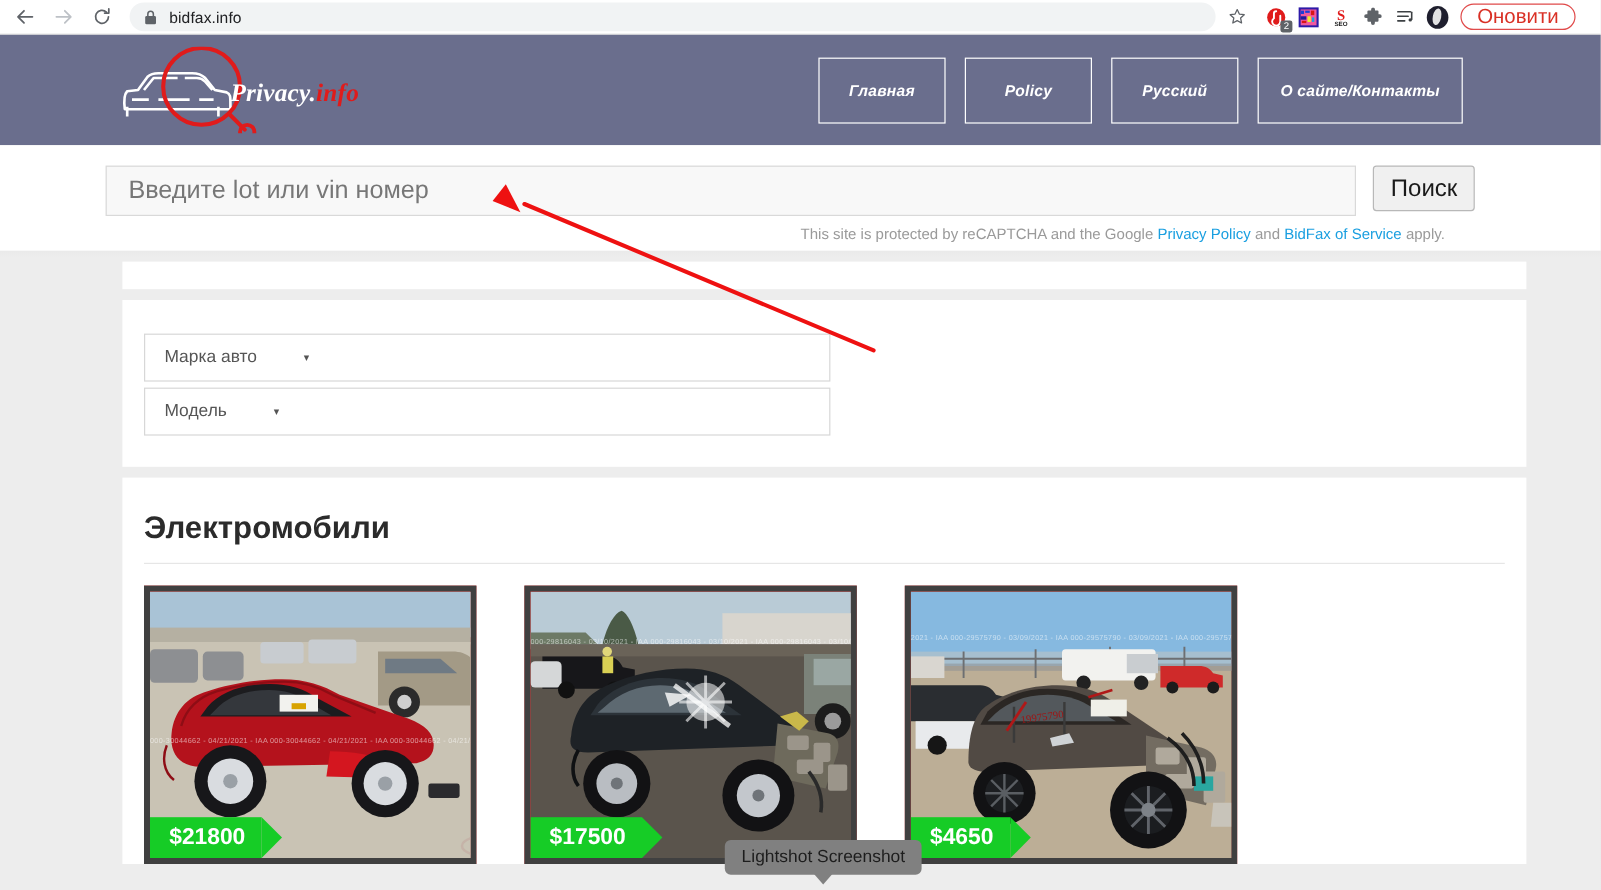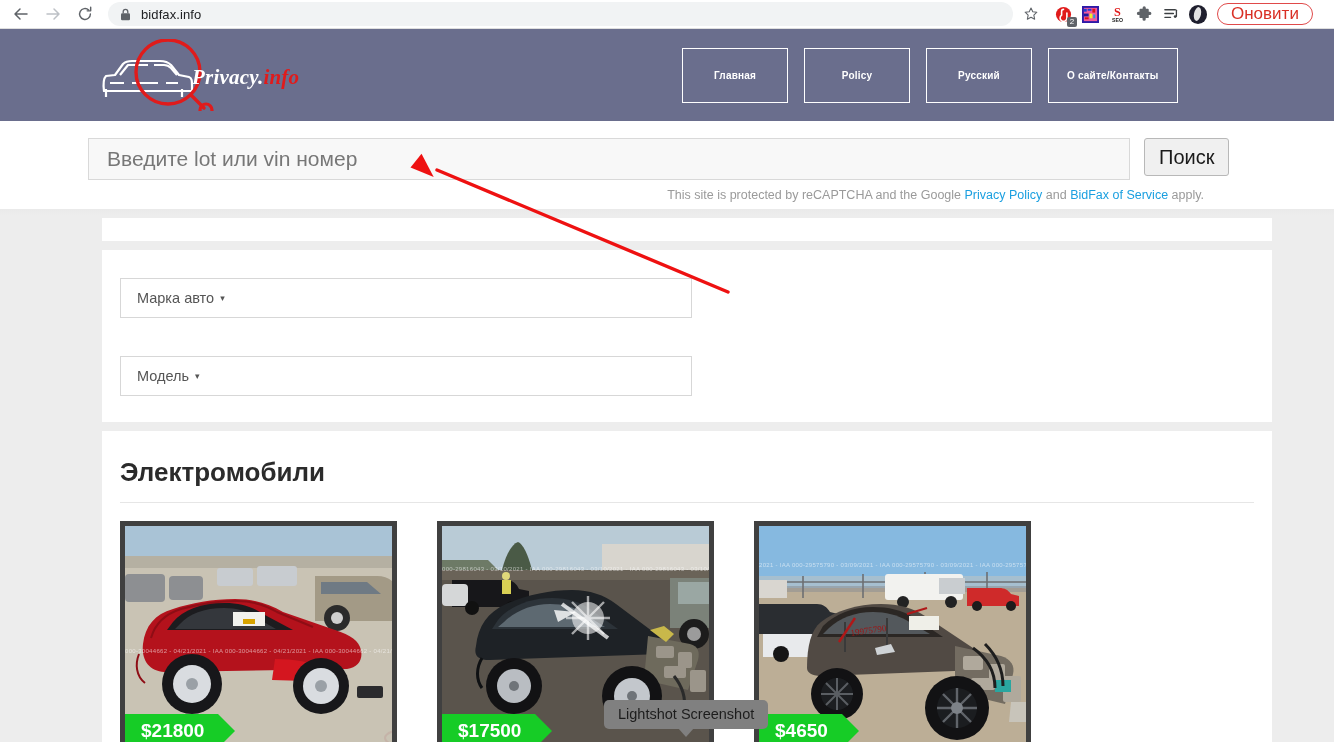--- a/index.html
+++ b/index.html
@@ -86,25 +86,26 @@
     font-size: 21px; letter-spacing: .2px;
     white-space: nowrap;
   }
   .logo-text .w { color: #ffffff; }
   .logo-text .r { color: #e01b1b; }
 
   .main-nav { display: flex; gap: 16px; margin-left: 386px; }
   .nav-item {
     border: 1px solid #ffffff;
     color: #ffffff;
-    font-size: 10px; font-weight: bold;
+    font-size: 13px; font-weight: bold;
     height: 55px; min-width: 106px;
     display: flex; align-items: center; justify-content: center;
     padding: 0 18px; letter-spacing: .2px;
     white-space: nowrap;
+    font-style: italic;
   }
 
   
   .search-strip {
     width: 1334px; height: 88px;
     background: #ffffff;
     position: relative;
   }
   .search-row { display: flex; align-items: flex-start; padding-top: 17px; }
   .search-input {
@@ -145,22 +146,23 @@
   .panel-top { height: 23px; margin-bottom: 9px; }
 
   .filter-panel { padding: 28px 18px 26px 18px; margin-bottom: 9px; }
   .select-box {
     width: 572px; height: 40px;
     border: 1px solid #d7d7d7;
     display: flex; align-items: center;
     padding: 0 16px;
     font-size: 14.5px; color: #555555;
     background: #fff;
-  }
-  .select-box + .select-box { margin-top: 38px; }
+    gap: 33px;
+  }
+  .select-box + .select-box { margin-top: 5px; }
   .caret { margin-left: 6px; font-size: 9px; color: #555; }
 
   .cars-panel { padding: 26px 18px 0 18px; }
   .section-title {
     font-size: 26px; font-weight: bold; color: #2b2b2b;
     padding-left: 0; margin-bottom: 14px;
   }
   .title-rule { border-top: 1px solid #e6e6e6; margin-bottom: 18px; }
   .cards { display: flex; gap: 40px; }
   .card {

